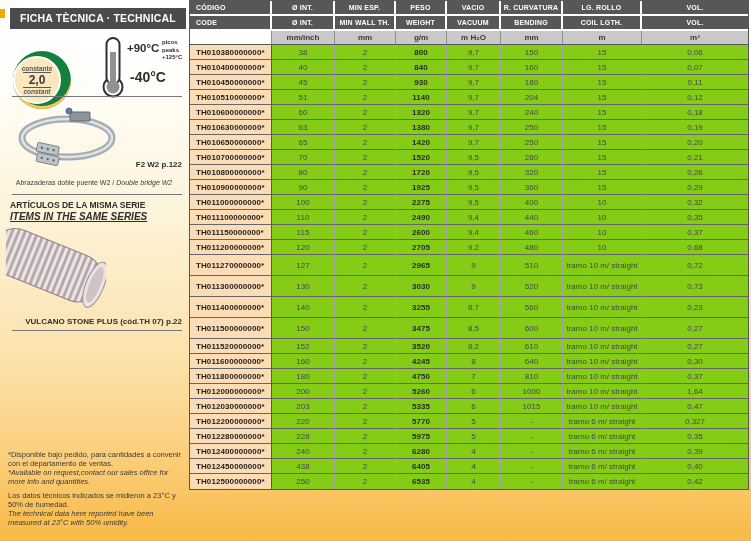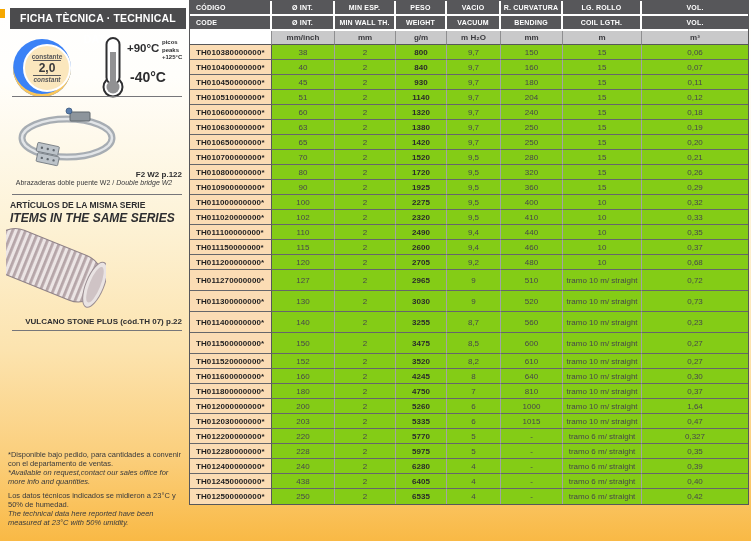--- a/index.html
+++ b/index.html
@@ -9,39 +9,39 @@
     background: linear-gradient(180deg,#ffffff 0%,#fffefb 14%,#fdf3d8 40%,#fce3ae 65%,#fbcf7d 84%,#f9b945 100%);
     position:relative; color:#2e2e30;
   }
   .abs { position:absolute; }
 
   
   #sidebar { left:0; top:0; width:186px; height:541px; }
   #notch { left:0; top:9px; width:5px; height:9px; background:#f6a800; }
   #title-bar { left:10px; top:8px; width:176px; height:21px; background:#4b4b4d;
     color:#fff; font-weight:bold; font-size:10.5px; text-align:center; line-height:21px; letter-spacing:.2px; }
-  #badge { left:13px; top:39px; width:58px; height:58px; border-radius:50%;
-    background:#3b82f6; box-shadow: inset 0 -3px 0 #fbc65a; display:flex; align-items:center; justify-content:flex-end; }
+  #badge { left:13px; top:51px; width:58px; height:58px; border-radius:50%;
+    background:#15803d; box-shadow: inset 0 -3px 0 #fbc65a; display:flex; align-items:center; justify-content:flex-start; }
   #badge-inner { width:48px; height:48px; border-radius:50%; background:#fbe7bd; border:2px solid #fff;
     display:flex; flex-direction:column; align-items:center; justify-content:center; }
   #badge-inner .b-top { font-size:6.5px; font-weight:bold; color:#58585a; }
   #badge-inner .b-val { font-size:12px; font-weight:bold; color:#3a3a3c;
     border-top:1px solid #58585a; border-bottom:1px solid #58585a; padding:0 6px; line-height:14px; }
   #badge-inner .b-bot { font-size:6.5px; font-style:italic; font-weight:bold; color:#58585a; }
   #thermo { left:100px; top:36px; }
   .t-max { left:127px; top:42px; font-size:11.5px; font-weight:bold; }
   .t-min { left:130px; top:69px; font-size:14px; font-weight:bold; }
   .t-peaks { left:162px; top:39px; font-size:6px; font-weight:bold; line-height:7.5px; }
   .divider { left:12px; width:170px; height:1px; background:#76767a; }
   #clamp { left:12px; top:103px; }
-  #clamp-ref { left:10px; top:170px; width:172px; text-align:right; font-size:8px; font-weight:bold; }
+  #clamp-ref { left:10px; top:160px; width:172px; text-align:right; font-size:8px; font-weight:bold; }
   #clamp-cap { left:2px; top:179px; width:184px; text-align:center; font-size:7px; color:#3a3a3c; }
   #clamp-cap i { font-style:italic; }
   #series-es { left:10px; top:200px; font-size:8.5px; font-weight:bold; }
-  #series-en { left:10px; top:211px; font-size:12px; font-weight:bold; font-style:italic; }
+  #series-en { left:10px; top:211px; font-size:10px; font-weight:bold; font-style:italic;text-decoration:underline; }
   #hose { left:6px; top:223px; }
   #hose-cap { left:6px; top:317px; width:176px; text-align:right; font-size:8px; font-weight:bold; }
   #footnotes { left:8px; top:450px; width:178px; font-size:7.5px; line-height:9px; color:#3a3a3c; }
   #footnotes .fn-en { font-style:italic; }
   #footnotes .gap { height:5px; }
 
   
   #spec-table-wrap { left:189px; top:0; width:558px; }
   table { border-collapse:separate; border-spacing:0; width:558px; table-layout:fixed;
     border:1px solid #57575a; background:#84cc16; }
@@ -291,30 +291,20 @@
           <td class="c0">TH011000000000*</td>
           <td class="c1">100</td>
           <td class="c2">2</td>
           <td class="c3">2275</td>
           <td class="c4">9,5</td>
           <td class="c5">400</td>
           <td class="c6">10</td>
           <td class="c7">0,32</td>
         </tr>
         <tr>
-          <td class="c0">TH011020000000*</td>
-          <td class="c1">102</td>
-          <td class="c2">2</td>
-          <td class="c3">2320</td>
-          <td class="c4">9,5</td>
-          <td class="c5">410</td>
-          <td class="c6">10</td>
-          <td class="c7">0,33</td>
-        </tr>
-        <tr>
           <td class="c0">TH011100000000*</td>
           <td class="c1">110</td>
           <td class="c2">2</td>
           <td class="c3">2490</td>
           <td class="c4">9,4</td>
           <td class="c5">440</td>
           <td class="c6">10</td>
           <td class="c7">0,35</td>
         </tr>
         <tr>

